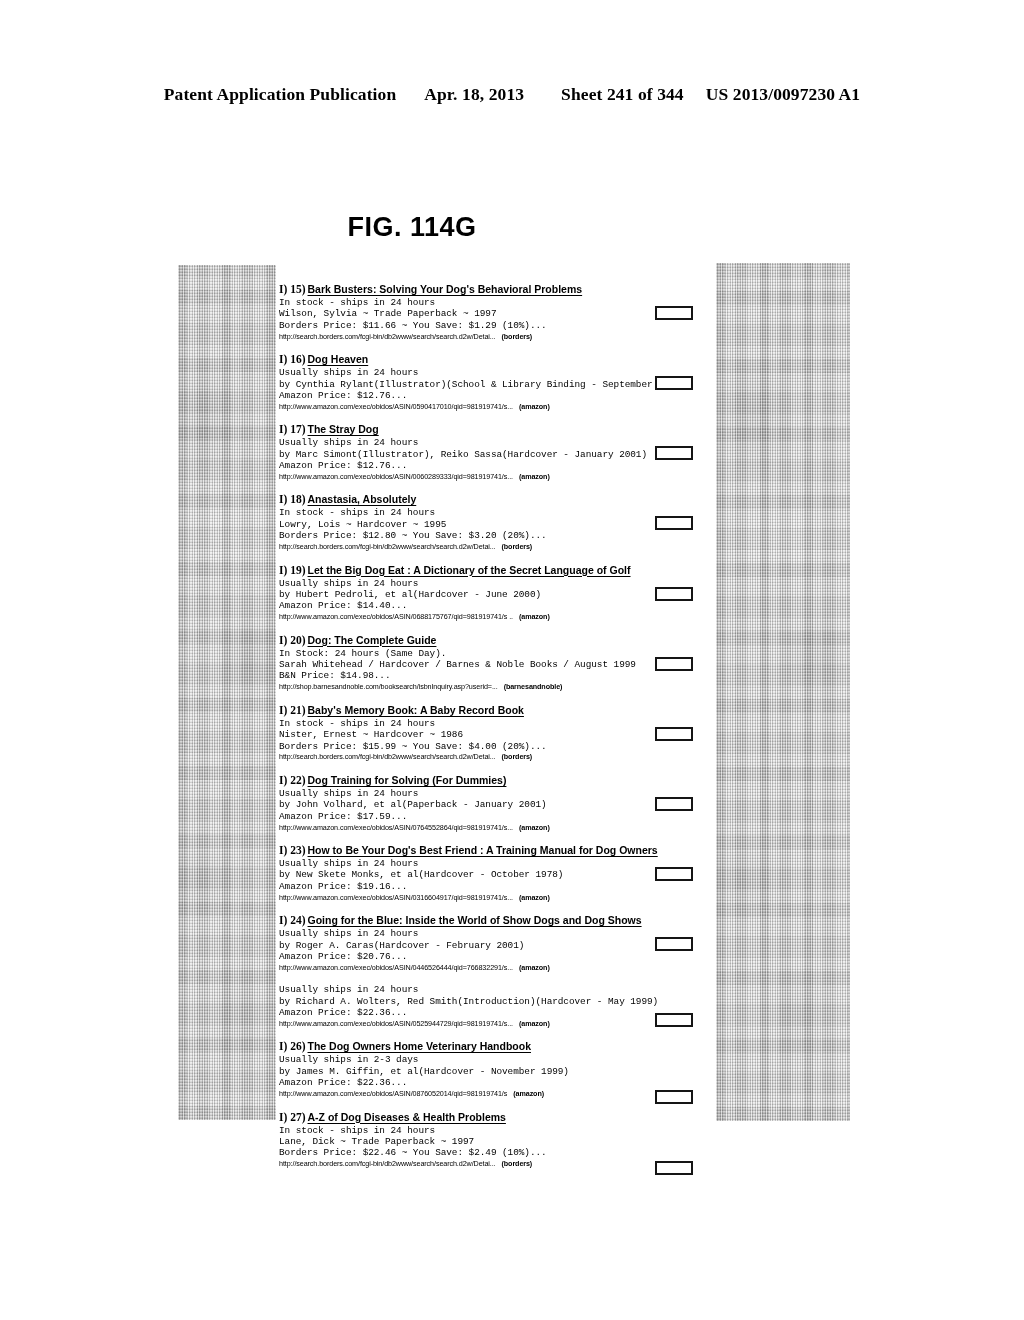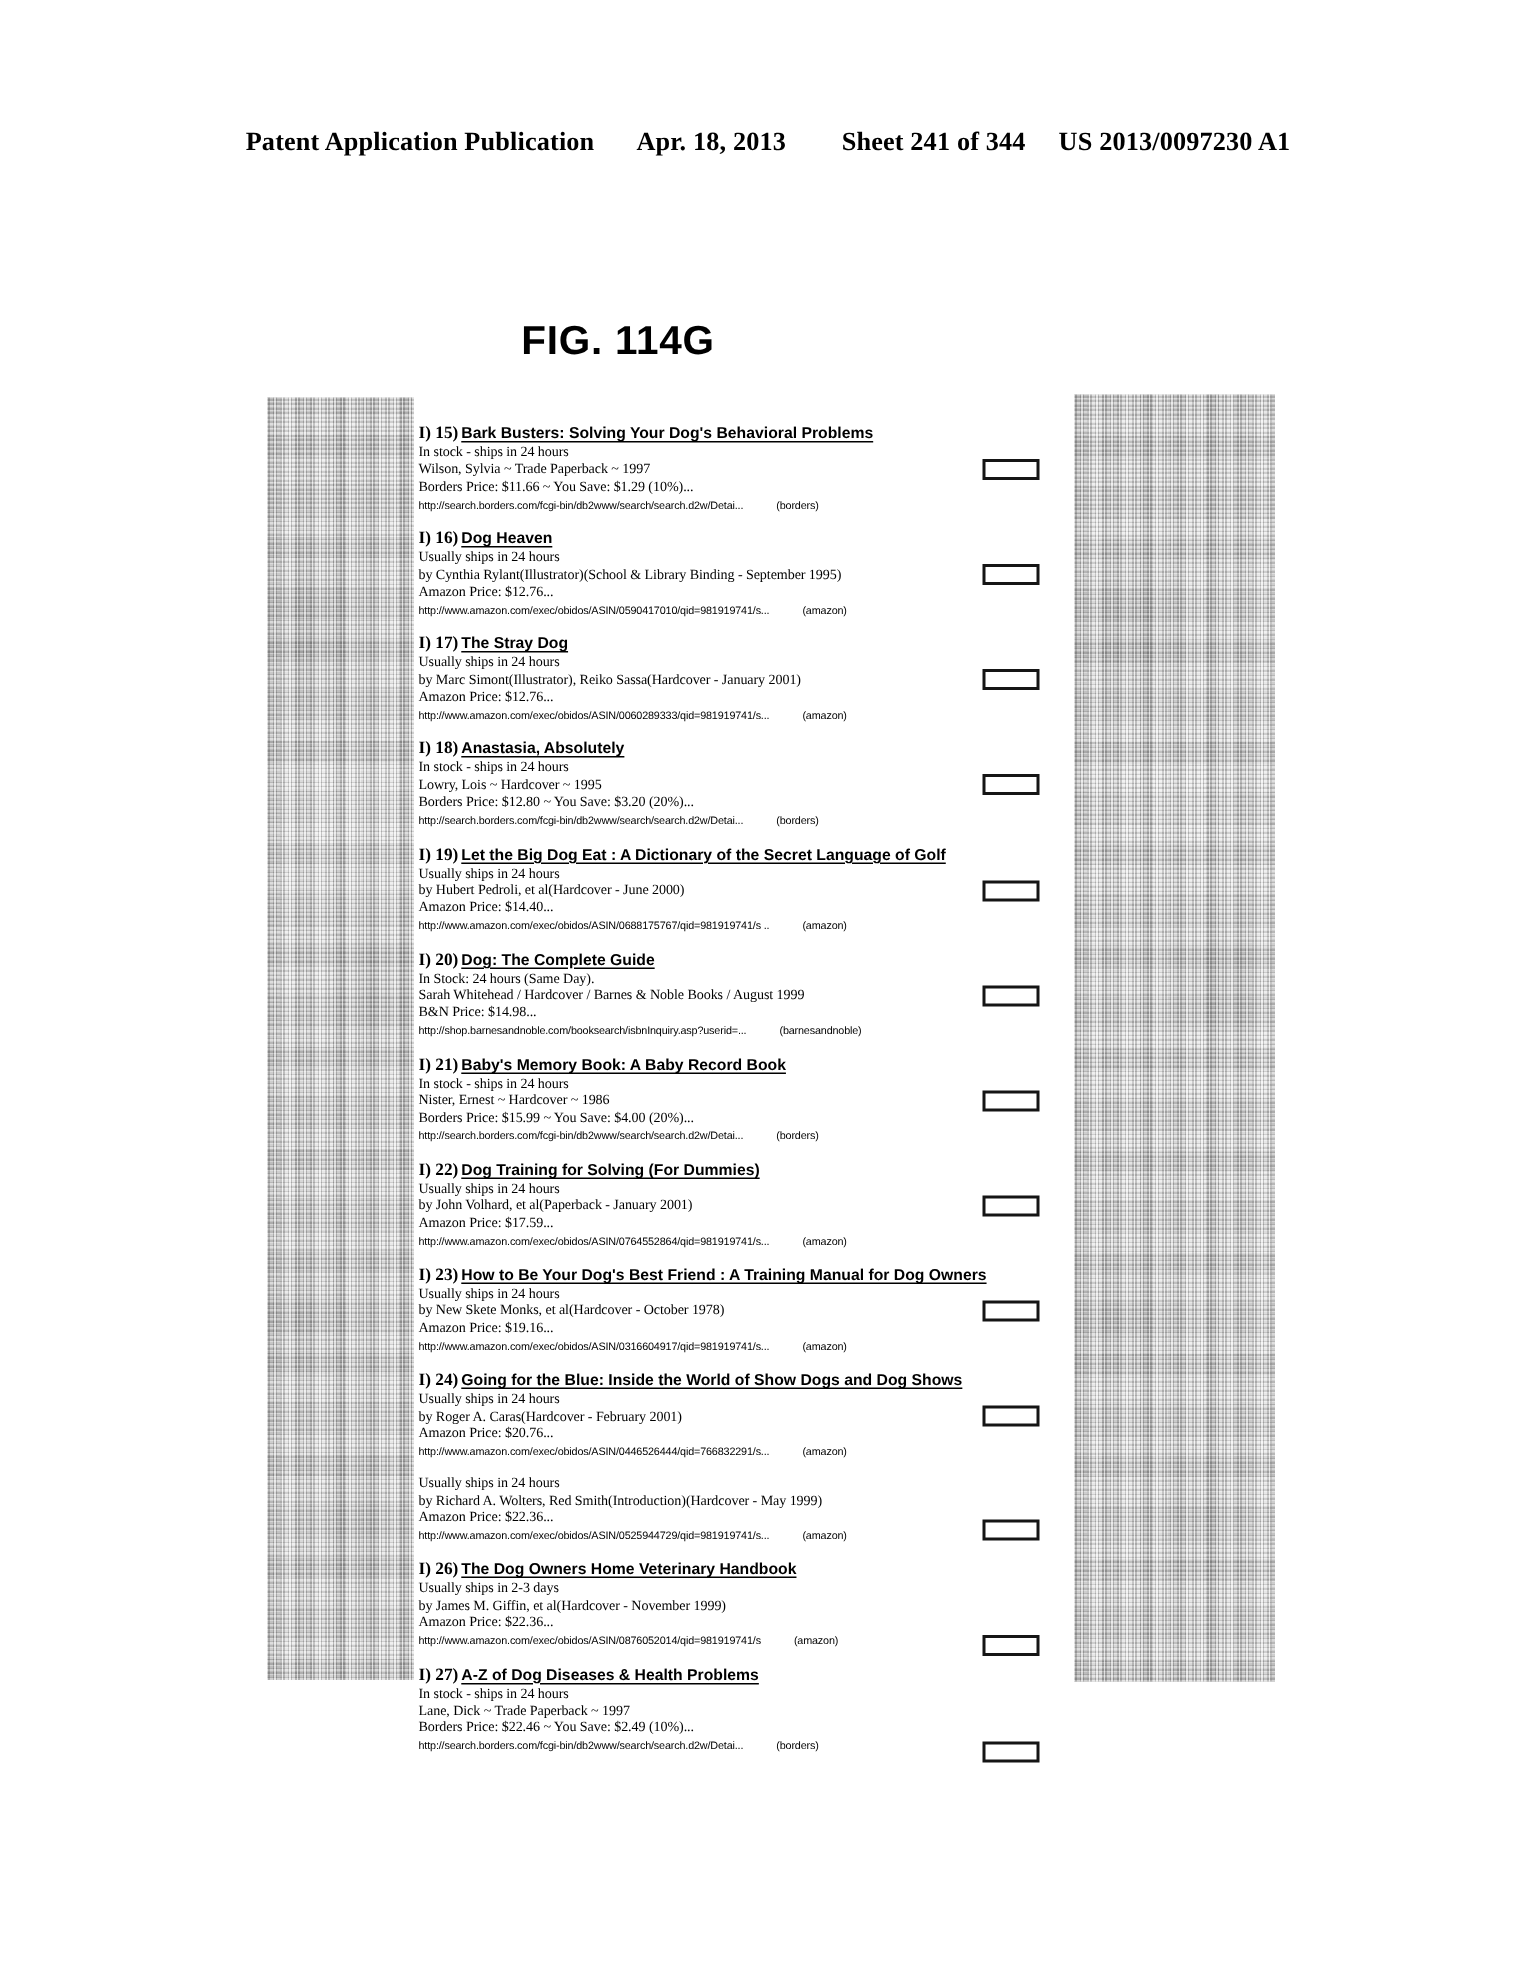--- a/index.html
+++ b/index.html
@@ -109,35 +109,35 @@
     margin-right: 2px;
     text-align: right;
   }
   .r-title .ttl {
     text-decoration: underline;
     text-underline-offset: 1.5px;
   }
   .r-title.wrap { white-space: normal; }
 
   .r-line {
-    font-family: Liberation Serif, serif;
+    font-family: Liberation Mono, monospace;
     font-size: 9.4px;
     line-height: 11.4px;
     white-space: nowrap;
     letter-spacing: -0.05px;
   }
   .r-url {
     font-family: "Liberation Sans", sans-serif;
     font-size: 7.2px;
     line-height: 10.4px;
     white-space: nowrap;
     letter-spacing: -0.1px;
     margin-top: 0.5px;
   }
-  .r-url .src { margin-left: 22px; font-weight: normal; }
+  .r-url .src { margin-left: 6px; font-weight: bold; }
 
   
   .checkbox {
     position: absolute;
     width: 38px;
     height: 14px;
     border: 2.5px solid #151515;
     background: #ffffff;
     box-sizing: border-box;
   }

